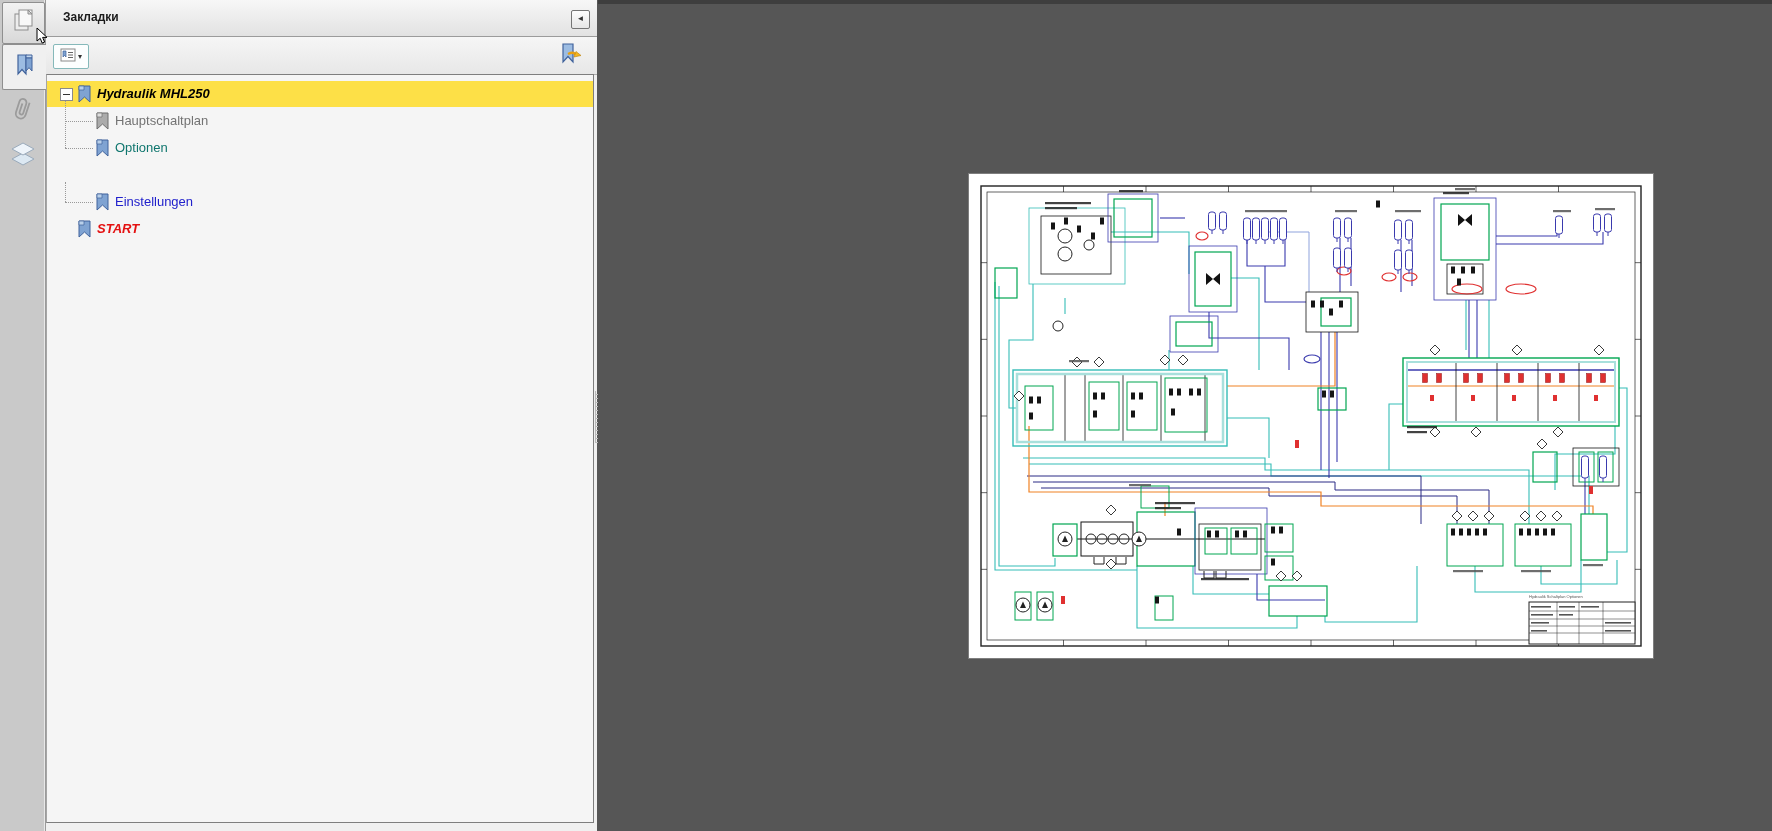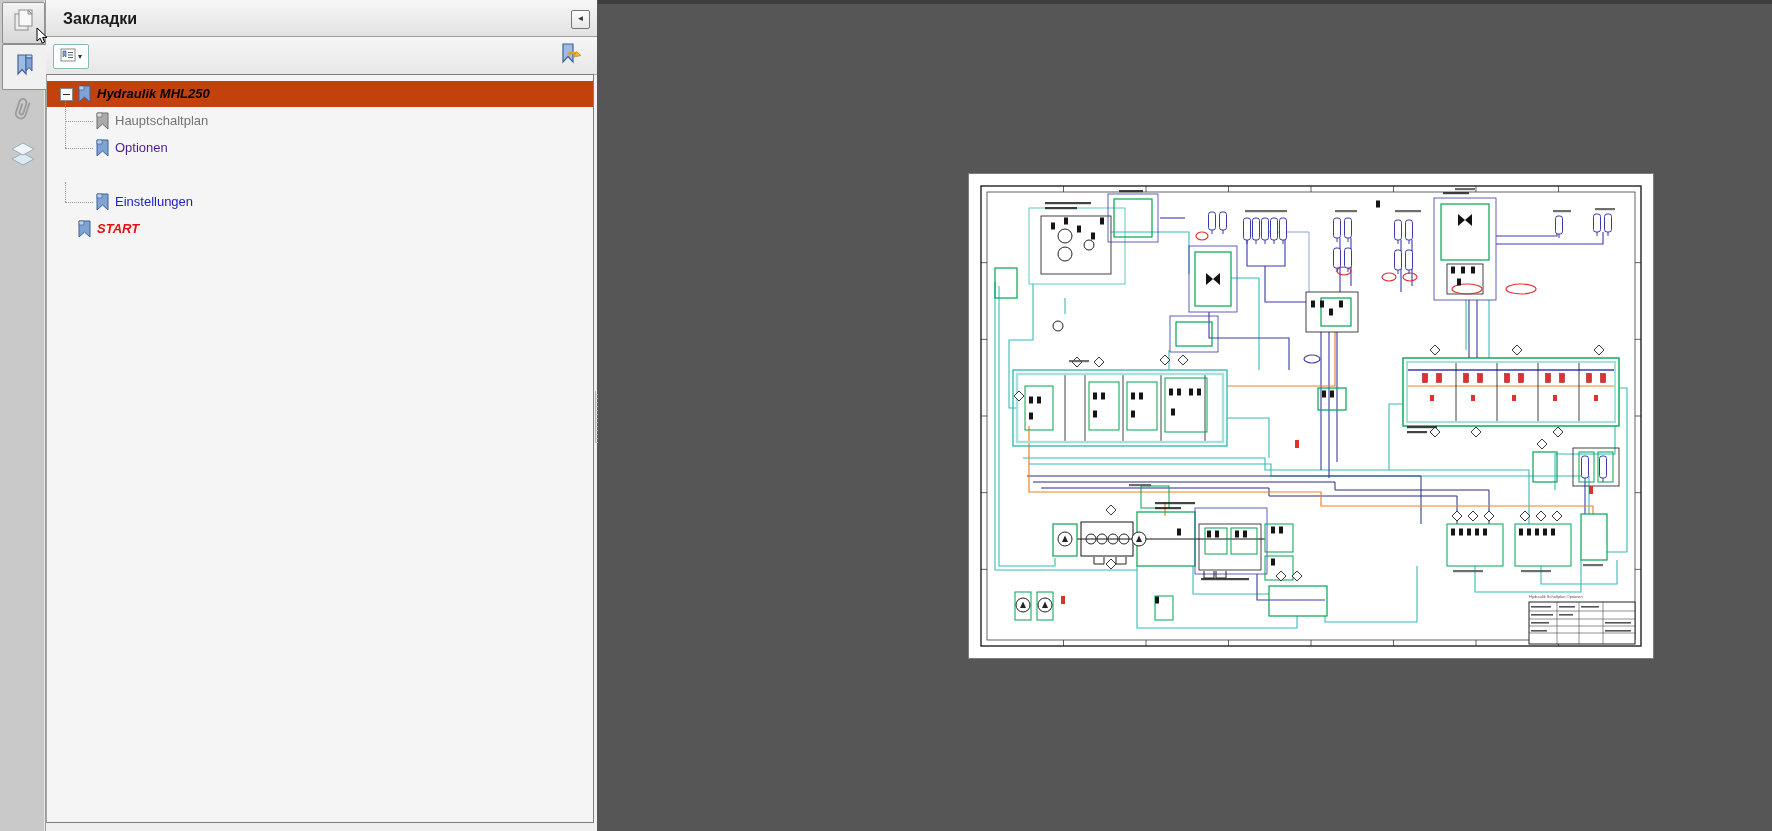--- a/index.html
+++ b/index.html
@@ -5,29 +5,29 @@
   html,body{margin:0;padding:0;}
   body{width:1772px;height:831px;overflow:hidden;font-family:"Liberation Sans",sans-serif;background:#565656;position:relative;}
   
   #iconstrip{position:absolute;left:0;top:0;width:45px;height:831px;background:#c9c9c9;border-right:1px solid #9a9a9a;box-shadow:inset -1px 0 0 #e8e8e8;}
   .strip-tab{position:absolute;left:2px;width:41px;height:40px;display:flex;align-items:center;justify-content:center;}
   .strip-tab.raised{background:linear-gradient(#f2f2f2,#d8d8d8);border:1px solid #8f8f8f;border-radius:2px;}
   .strip-tab.selected{background:#f0f0f0;border:1px solid #8f8f8f;border-right:none;width:43px;border-radius:2px 0 0 2px;}
   
   #panel{position:absolute;left:46px;top:0;width:551px;height:831px;background:#f0f0f0;}
   #panel-header{position:absolute;left:0;top:0;right:0;height:36px;background:linear-gradient(#f7f7f7,#e2e2e2);border-bottom:1px solid #9b9b9b;}
-  #panel-title{position:absolute;left:17px;top:10px;font-size:16px;font-weight:bold;color:#1b1b1b;}
+  #panel-title{position:absolute;left:17px;top:10px;font-size:12px;font-weight:bold;color:#1b1b1b;}
   #collapse-btn{position:absolute;right:7px;top:10px;width:17px;height:17px;border:1px solid #757575;background:linear-gradient(#fdfdfd,#e6e6e6);font-size:8px;color:#333;text-align:center;line-height:16px;border-radius:2px;cursor:default;}
   #panel-toolbar{position:absolute;left:0;top:37px;right:0;height:37px;background:linear-gradient(#f6f6f6,#e7e7e7);border-bottom:1px solid #adadad;}
   #options-btn{position:absolute;left:7px;top:7px;width:34px;height:23px;background:#fcfefe;border:1px solid #86b9ba;border-radius:2px;display:flex;align-items:center;justify-content:center;gap:2px;}
   #options-caret{font-size:8px;color:#333;}
   #goto-btn{position:absolute;right:14px;top:6px;width:24px;height:25px;display:flex;align-items:center;justify-content:center;}
   #tree{position:absolute;left:0;top:74px;width:546px;height:747px;background:#f5f5f5;border:1px solid #7e7e7e;border-left:1px solid #a5a5a5;overflow:hidden;}
   .bm-row{position:absolute;left:0;width:100%;height:26px;}
-  .bm-row.sel{background:#c2410c;}
+  .bm-row.sel{background:#fde047;}
   .bm-exp{position:absolute;width:11px;height:11px;background:#fff;border:1px solid #8a8a8a;top:7px;}
   .bm-exp i{position:absolute;left:2px;right:2px;top:5px;height:1px;background:#333;}
   .bm-ico{position:absolute;top:4px;width:15px;height:18px;}
   .bm-lbl{position:absolute;top:5px;font-size:13px;white-space:nowrap;color:#000;}
   .bm-lbl.bi{font-weight:bold;font-style:italic;}
   .conn{position:absolute;border-left:1px dotted #999;}
   .connh{position:absolute;border-top:1px dotted #999;}
   
   #splitter-handle{position:absolute;left:595px;top:391px;width:7px;height:52px;background-image:repeating-linear-gradient(0deg,#b9b9b9 0 1px,transparent 1px 4px),repeating-linear-gradient(90deg,#b9b9b9 0 1px,transparent 1px 3px);}
   
@@ -121,21 +121,21 @@
             <path d="M2,1 h11 v16 l-5.5,-5 l-5.5,5 z" fill="#ababab" stroke="#6f6f6f" stroke-width="1"></path>
             <path d="M2,1 h5 v4 h-5 z" fill="#dedede" stroke="#6f6f6f" stroke-width="0.7"></path>
           </svg></span>
         <span class="bm-lbl " style="left:68px;color:#737373;">Hauptschaltplan</span>
       </div>
       <div class="bm-row" style="top: 60px;">
         <span class="bm-ico" style="left:48px;"><svg width="15" height="18" viewBox="0 0 15 18">
             <path d="M2,1 h11 v16 l-5.5,-5 l-5.5,5 z" fill="#7fa3d2" stroke="#41639c" stroke-width="1"></path>
             <path d="M2,1 h5 v4 h-5 z" fill="#b9d0ea" stroke="#41639c" stroke-width="0.7"></path>
           </svg></span>
-        <span class="bm-lbl " style="left:68px;color:#4c1d95;">Optionen</span>
+        <span class="bm-lbl " style="left:68px;color:#0f766e;">Optionen</span>
       </div>
       <div class="bm-row" style="top: 141px;">
         <span class="bm-ico" style="left:30px;"><svg width="15" height="18" viewBox="0 0 15 18">
             <path d="M2,1 h11 v16 l-5.5,-5 l-5.5,5 z" fill="#7fa3d2" stroke="#41639c" stroke-width="1"></path>
             <path d="M2,1 h5 v4 h-5 z" fill="#b9d0ea" stroke="#41639c" stroke-width="0.7"></path>
           </svg></span>
         <span class="bm-lbl bi" style="left:50px;color:#e41212;">START</span>
       </div>
       <div class="bm-row" style="top: 114px;">
         <span class="bm-ico" style="left:48px;"><svg width="15" height="18" viewBox="0 0 15 18">

